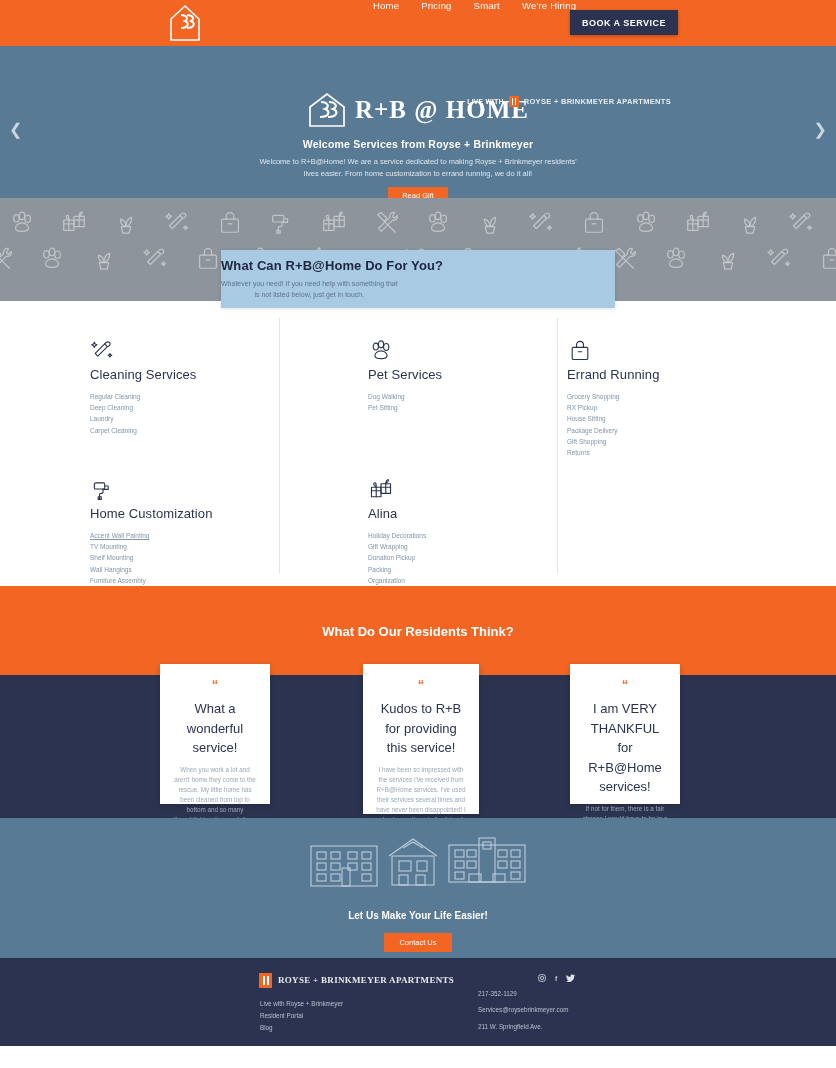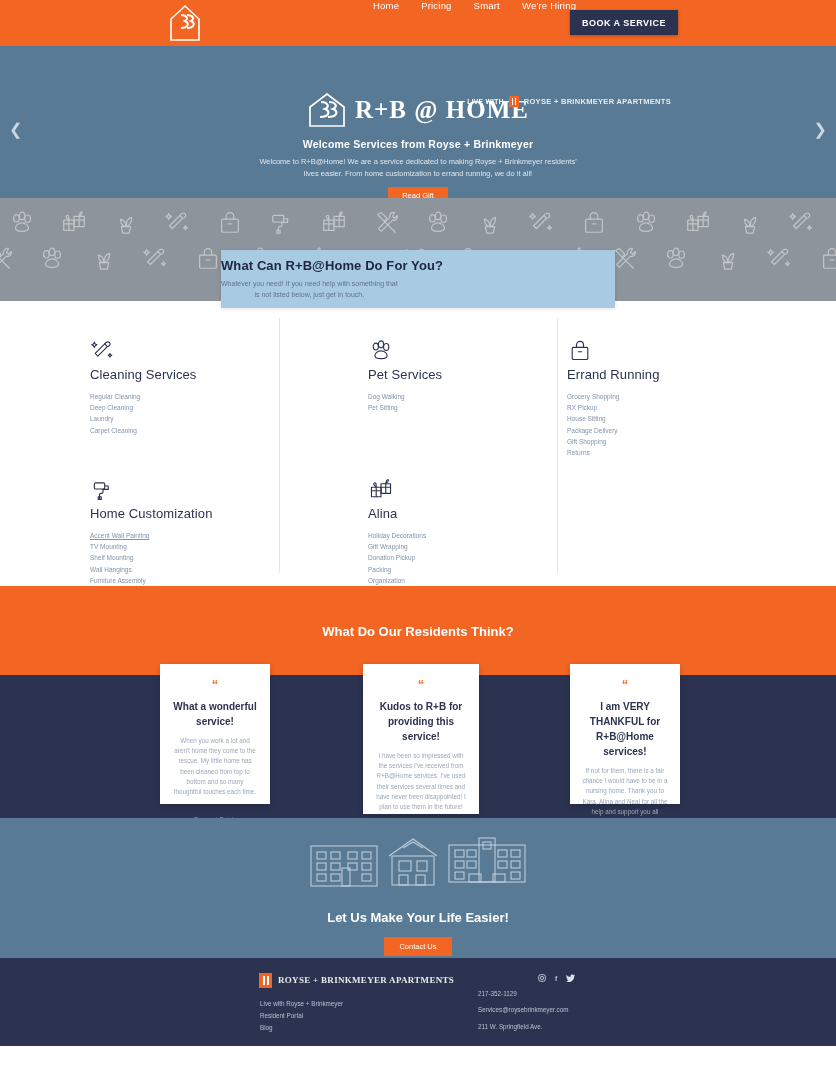--- a/index.html
+++ b/index.html
@@ -131,32 +131,32 @@
   }
   .tcards { position: absolute; top: 0; left: 0; width: 836px; height: 232px; }
   .tcard {
     position: absolute; background: #fff; box-shadow: 0 2px 6px rgba(0,0,0,.18);
     padding: 14px 12px 16px; text-align: center;
   }
   .tcard.a { left: 160px; top: 664px; width: 110px; height: 140px; }
   .tcard.b { left: 363px; top: 664px; width: 116px; height: 150px; }
   .tcard.c { left: 570px; top: 664px; width: 110px; height: 140px; }
   .quote-mark { color: #f26522; font-size: 13px; font-weight: bold; line-height: 1; margin-bottom: 8px; }
-  .tcard h3 { font-size: 10px; color: #2c3350; line-height: 1.5; margin-bottom: 7px; font-weight: bold; }
+  .tcard h3 { font-size: 13px; color: #2c3350; line-height: 1.5; margin-bottom: 7px; font-weight: normal; }
   .tcard p.body { font-size: 6.3px; color: #9aa7b6; line-height: 1.62; margin-bottom: 9px; }
   .tcard .who { font-size: 7px; color: #2c3350; font-weight: bold; margin-bottom: 3px; }
   .tcard .where { font-size: 6px; color: #9aa7b6; font-style: italic; }
 
   
   .cta {
     background: #587a95; height: 140px; position: relative;
     display: flex; flex-direction: column; align-items: center; padding-top: 18px;
   }
   .buildings { display: flex; gap: 6px; align-items: flex-end; opacity: .85; }
-  .cta h2 { color: #fff; font-size: 13px; font-weight: bold; margin-top: 22px; }
+  .cta h2 { color: #fff; font-size: 10px; font-weight: bold; margin-top: 22px; }
   .cta-btn {
     margin-top: 12px; background: #f26522; color: #fff; border: none;
     font-size: 7.5px; padding: 5px 15px; cursor: pointer;
   }
 
   
   .footer { background: #2c3350; height: 88px; position: relative; }
   .f-brand { position: absolute; left: 259px; top: 15px; display: flex; align-items: center; gap: 6px; }
   .f-mark { width: 13px; height: 15px; background: #f26522; position: relative; }
   .f-mark::after { content:""; position:absolute; inset:3px 3.5px; border-left:2px solid #fff; border-right:2px solid #fff; }

